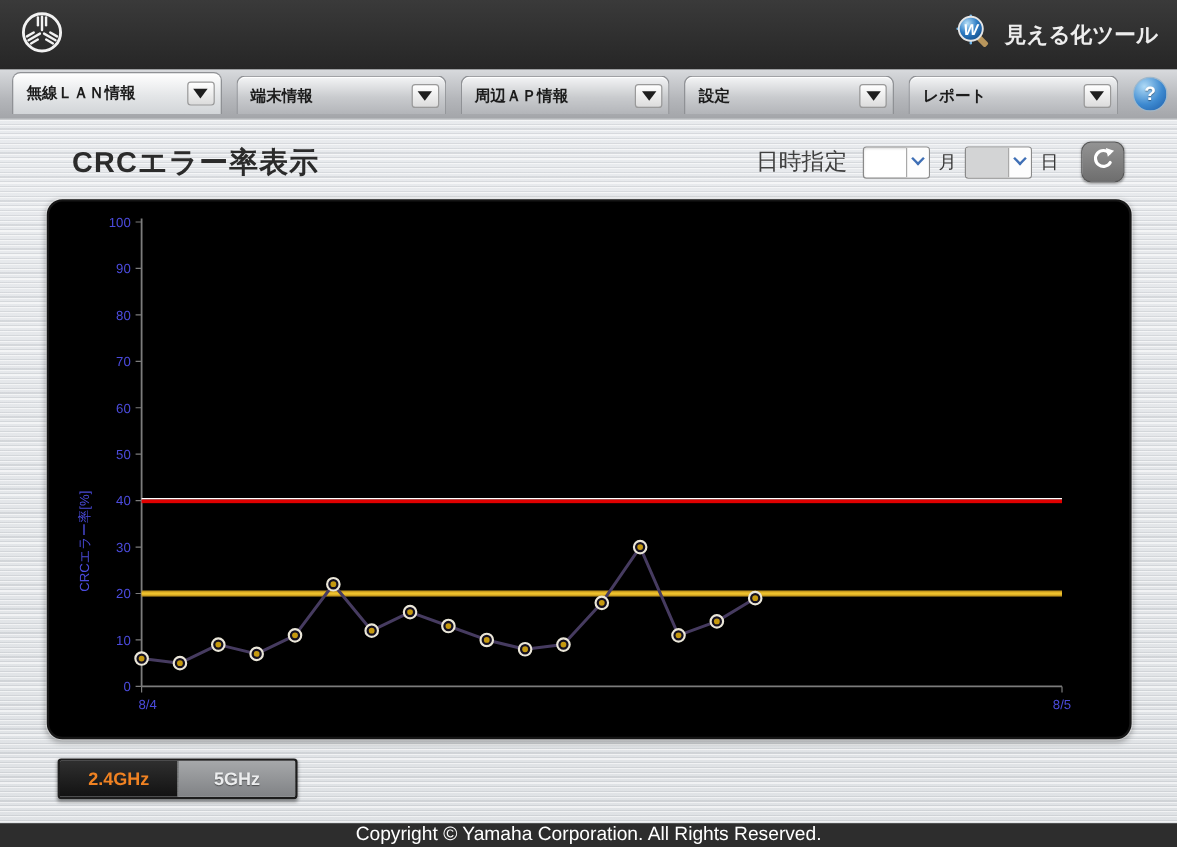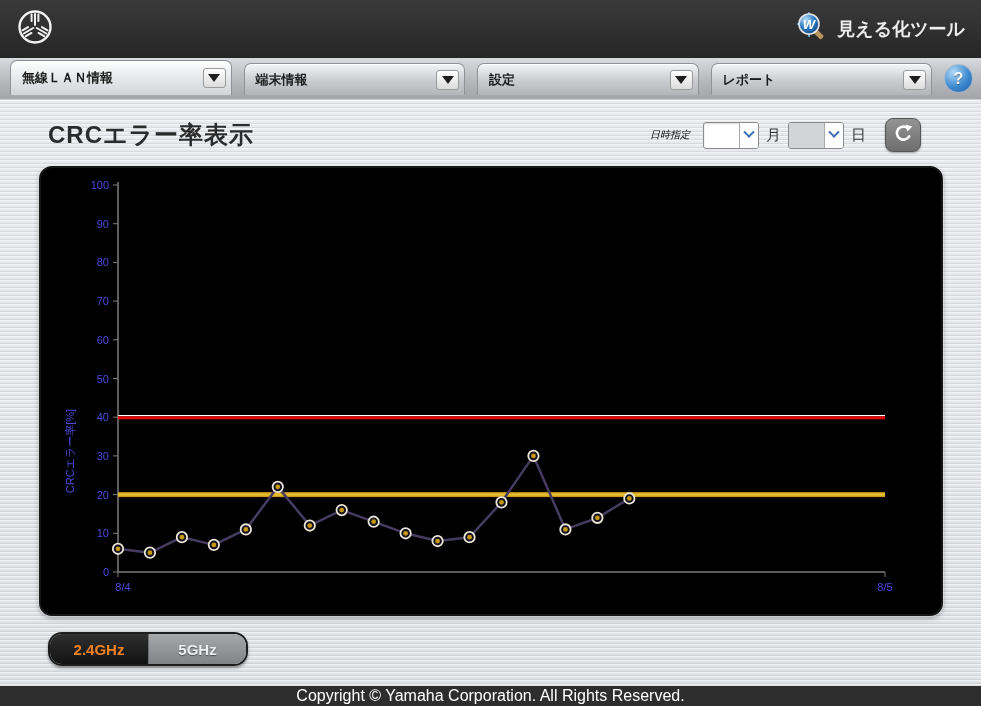--- a/index.html
+++ b/index.html
@@ -45,24 +45,24 @@
   }
   .drop-tri { width:0; height:0; border-left:6px solid transparent; border-right:6px solid transparent; border-top:8px solid #1e1e1e; }
   .help-btn {
     flex:0 0 auto; width:29px; height:29px; border-radius:50%;
     background:radial-gradient(circle at 32% 26%, #aed9f5, #3e8ad0 55%, #1c5ca8);
     border:1px solid #9fb8cc; color:#fff; font-size:16px; font-weight:bold;
     display:flex; align-items:center; justify-content:center; margin-bottom:2px; cursor:pointer;
     text-shadow:0 1px 1px rgba(0,0,0,.4);
   }
   
-  .title-row { display:flex; align-items:center; justify-content:space-between; padding:18px 60px 14px 48px; }
+  .title-row { display:flex; align-items:center; justify-content:space-between; padding:18px 44px 14px 48px;margin-left:12px; }
   .page-title { font-size:24px; font-weight:bold; color:#2b2b2b; letter-spacing:1px; }
   .dt-controls { display:flex; align-items:center; gap:7px; }
-  .dt-label { font-size:10px; color:#000000; margin-right:6px;font-style:italic; }
+  .dt-label { font-size:19px; color:#404040; margin-right:6px; }
   .select {
     width:56px; height:27px; border:1px solid #8a8a8a; border-radius:3px; background:#fff;
     display:flex; overflow:hidden; cursor:pointer; box-shadow:inset 0 1px 2px rgba(0,0,0,.15);
   }
   .select .val { flex:1; }
   .select.disabled .val { background:#d3d4d5; }
   .select .chev {
     width:19px; border-left:1px solid #a9a9a9; display:flex; align-items:center; justify-content:center; background:#fdfdfd;
   }
   .chev-mark { width:8px; height:8px; border-right:2px solid #3f6fb5; border-bottom:2px solid #3f6fb5; transform:rotate(45deg) translate(-2px,-2px); }
@@ -73,21 +73,21 @@
     display:flex; align-items:center; justify-content:center; box-shadow:0 1px 2px rgba(0,0,0,.35);
   }
   
   .chart-panel {
     width:904px; height:450px; margin:0 auto; background:#000;
     border:2px solid #161616; border-radius:13px; position:relative;
     box-shadow:0 0 0 1px rgba(255,255,255,.35), 0 2px 5px rgba(0,0,0,.35);
   }
   
   .btn-row { display:flex; align-items:center; justify-content:space-between; padding:16px 48px 0 48px; }
-  .btn-group { display:flex; border:2px solid #1d1d1d; border-radius:14px; overflow:hidden; box-shadow:0 2px 3px rgba(0,0,0,.4);align-items:center; }
+  .btn-group { display:flex; border:2px solid #1d1d1d; border-radius:3px; overflow:hidden; box-shadow:0 2px 3px rgba(0,0,0,.4);align-items:center; }
   .seg-btn {
     width:98px; height:30px; display:flex; align-items:center; justify-content:center; cursor:pointer;
     font-size:15px; font-weight:bold; color:#ecedee; text-shadow:0 1px 1px rgba(0,0,0,.45);
     background:linear-gradient(#a6a8aa,#808285); border-left:1px solid #6e7072;
   }
   .seg-btn:first-child { border-left:none; }
   .seg-btn.active { background:linear-gradient(#2f2f2f,#121212); color:#f08222; text-shadow:none; }
   
   .footer {
     position:absolute; left:0; bottom:0; width:100%; height:20px; background:#2d2d2d;
@@ -148,20 +148,26 @@
 
 <div class="nav">
   <div class="tab selected">
     <span class="tab-label">無線ＬＡＮ情報</span>
     <span class="drop-btn">
         <span class="drop-tri"></span>
       </span>
   </div>
   <div class="tab">
     <span class="tab-label">端末情報</span>
+    <span class="drop-btn">
+        <span class="drop-tri"></span>
+      </span>
+  </div>
+  <div class="tab">
+    <span class="tab-label">周辺ＡＰ情報</span>
     <span class="drop-btn">
         <span class="drop-tri"></span>
       </span>
   </div>
   <div class="tab">
     <span class="tab-label">設定</span>
     <span class="drop-btn">
         <span class="drop-tri"></span>
       </span>
   </div>

